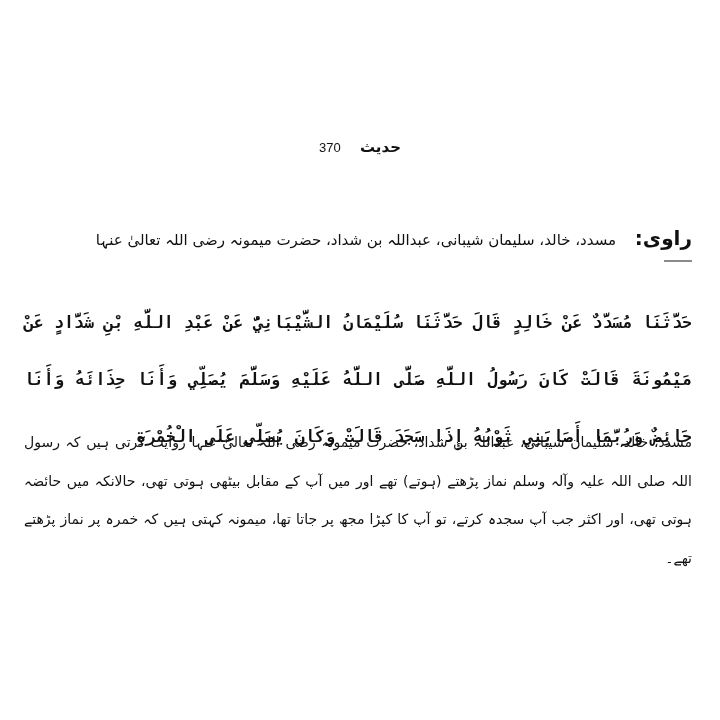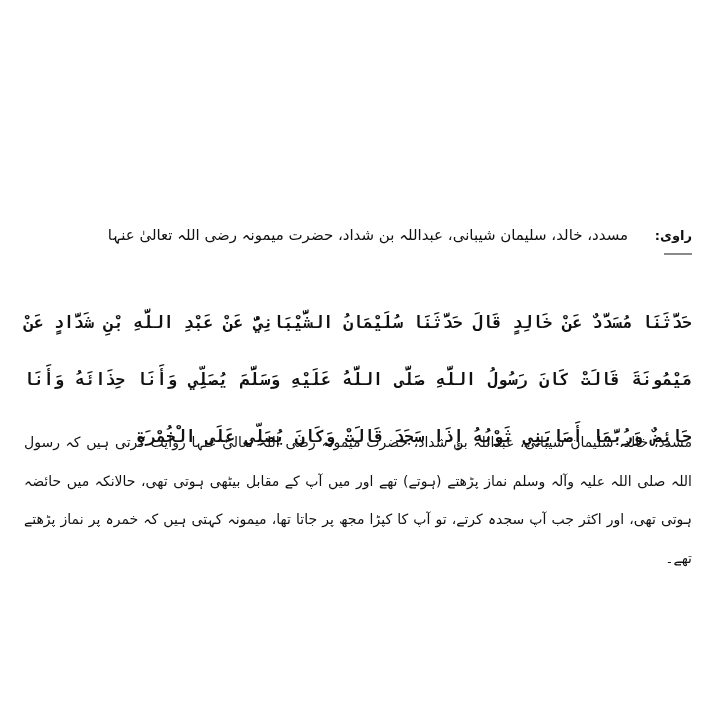--- a/index.html
+++ b/index.html
@@ -41,23 +41,23 @@
     .narrator {
       position: absolute;
       right: 28px;
       direction: rtl;
       text-align: right;
       white-space: nowrap;
       font-size: 15px;
     }
     .narrator .label {
       font-weight: bold;
-      font-size: 13px;
+      font-size: 20px;
       position: relative;
-      margin-left: 22px;
+      margin-left: 14px;
     }
     .narrator .underline {
       position: absolute;
       right: 0;
       width: 28px;
       height: 2px;
       bottom: -12px;
     }
     .narrator-top { top: 226px; }
     .narrator-top .underline { background: #8a8a8a; }
@@ -87,20 +87,24 @@
       font-family: "DejaVu Sans", sans-serif;
       font-size: 14px;
       line-height: 38.5px;
     }
   </style>
 </head>
 <body>
 
 <div class="page">
 
+  <div class="hadith-heading">
+    <span>حدیث</span>
+    <span class="num">370</span>
+  </div>
 
   <div class="narrator narrator-top">
     <span class="label"><span>راوی:</span><span class="underline"></span></span>
     <span>مسدد، خالد، سلیمان شیبانی، عبداللہ بن شداد، حضرت میمونہ رضی اللہ تعالیٰ عنہا</span>
   </div>
 
   <div class="arabic">حَدَّثَنَا مُسَدَّدٌ عَنْ خَالِدٍ قَالَ حَدَّثَنَا سُلَيْمَانُ الشَّيْبَانِيُّ عَنْ عَبْدِ اللَّهِ بْنِ شَدَّادٍ عَنْ مَيْمُونَةَ قَالَتْ كَانَ رَسُولُ اللَّهِ صَلَّى اللَّهُ عَلَيْهِ وَسَلَّمَ يُصَلِّي وَأَنَا حِذَائَهُ وَأَنَا حَائِضٌ وَرُبَّمَا أَصَابَنِي ثَوْبُهُ إِذَا سَجَدَ قَالَتْ وَكَانَ يُصَلِّي عَلَى الْخُمْرَةِ</div>
 
   <div class="urdu">مسدد، خالد، سلیمان شیبانی، عبداللہ بن شداد، حضرت میمونہ رضی اللہ تعالیٰ عنہا روایت کرتی ہیں کہ رسول اللہ صلی اللہ علیہ وآلہ وسلم نماز پڑھتے (ہوتے) تھے اور میں آپ کے مقابل بیٹھی ہوتی تھی، حالانکہ میں حائضہ ہوتی تھی، اور اکثر جب آپ سجدہ کرتے، تو آپ کا کپڑا مجھ پر جاتا تھا، میمونہ کہتی ہیں کہ خمرہ پر نماز پڑھتے تھے۔</div>
 

